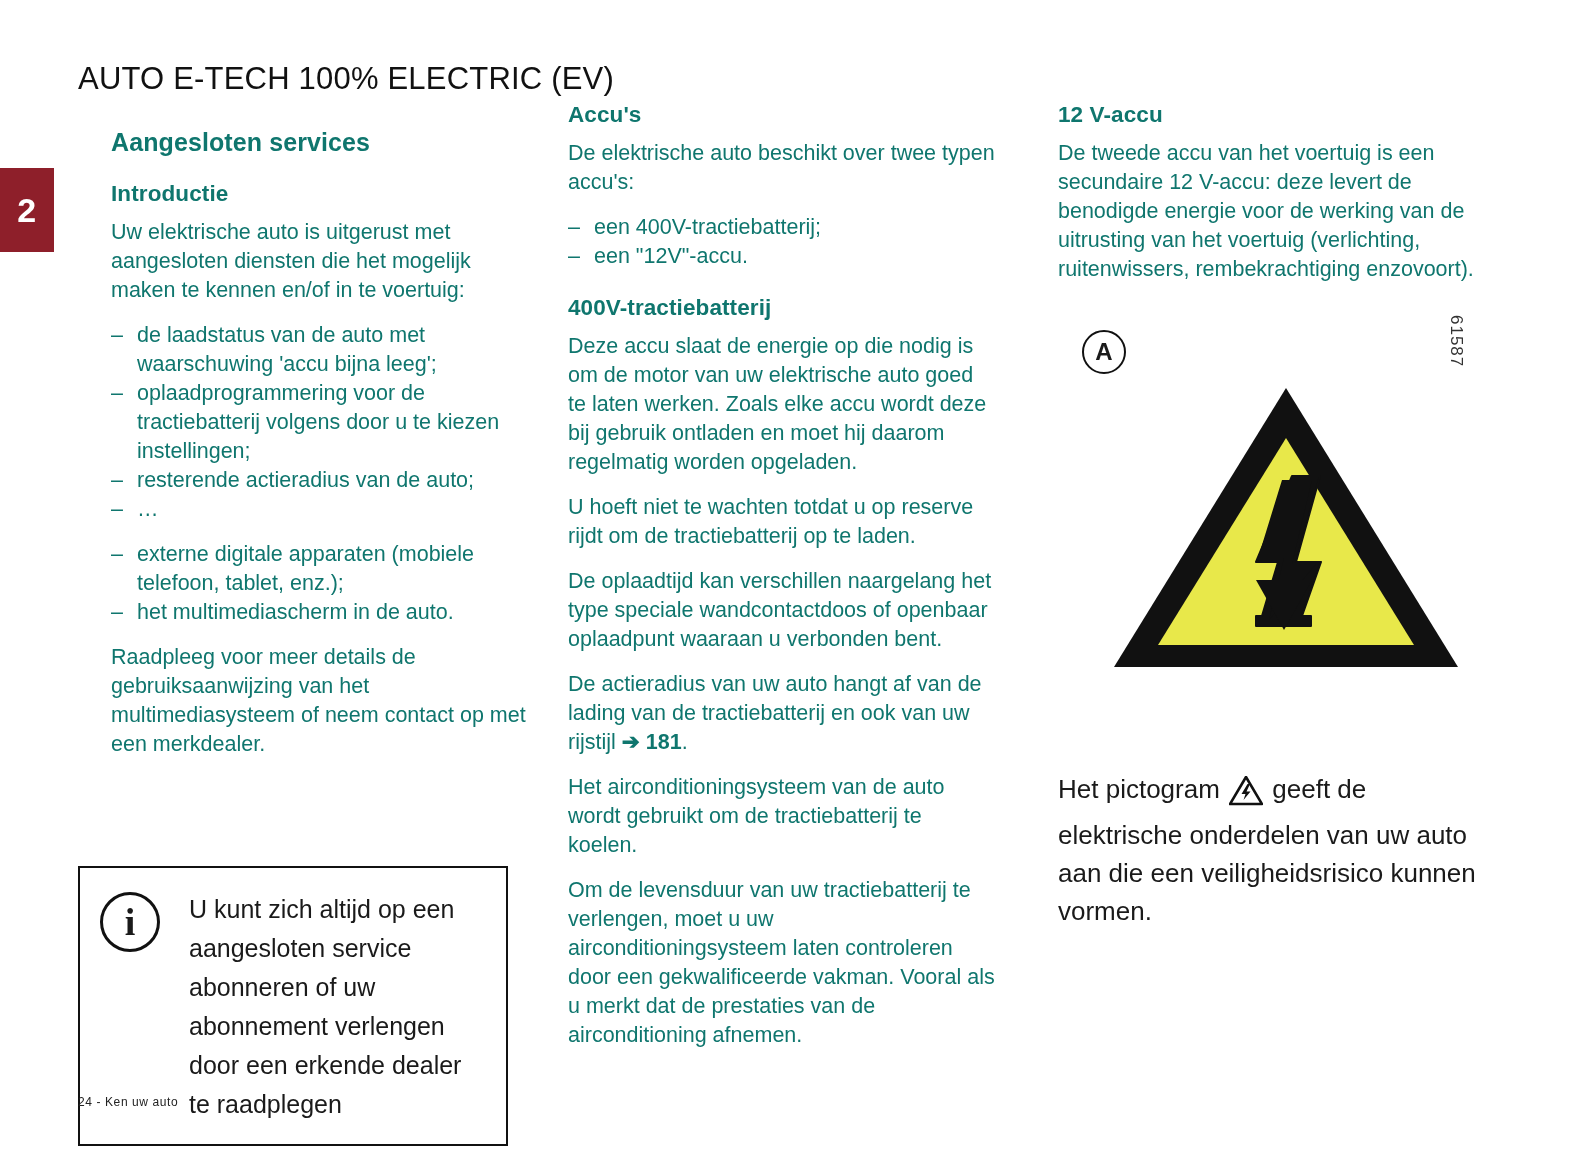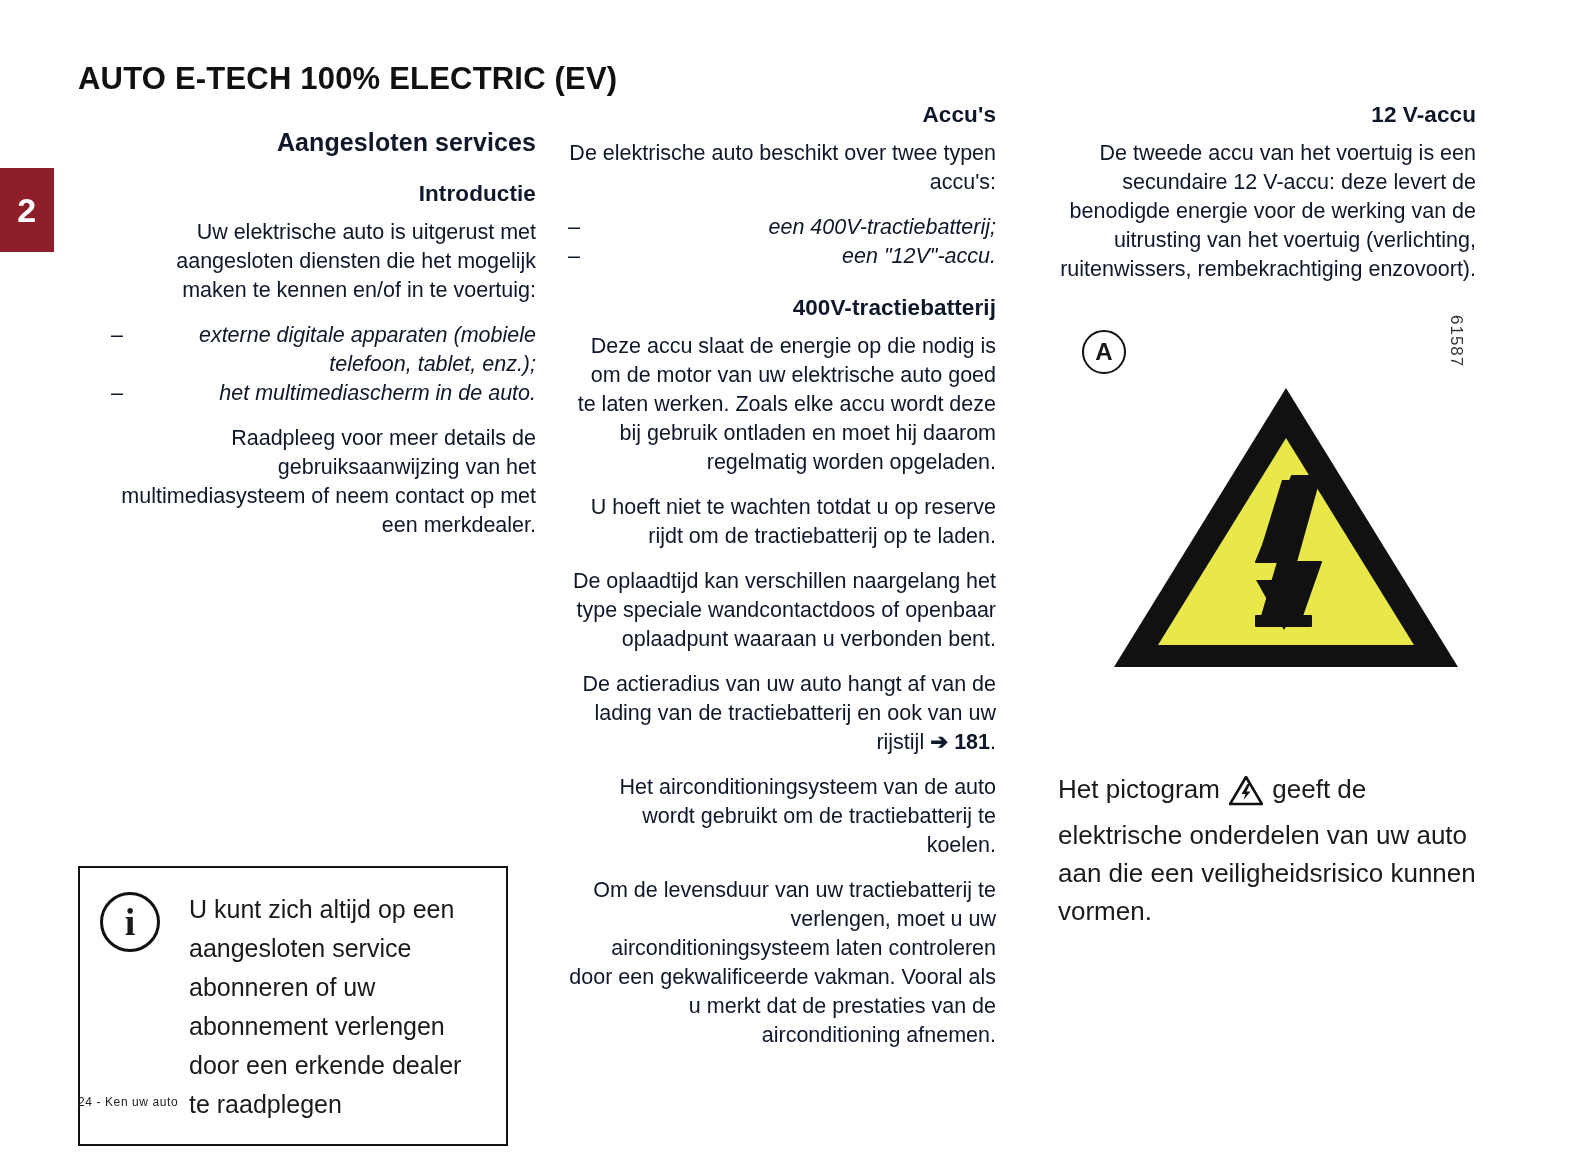--- a/index.html
+++ b/index.html
@@ -37,33 +37,32 @@
     font-weight: bold;
     letter-spacing: 0.5px;
   }
 
   
   .doc-title {
     position: absolute;
     left: 78px;
     top: 40px;
     font-size: 31px;
-    font-weight: bold;
+    font-weight: normal;
     letter-spacing: 0.2px;
     color: #111111;
   }
 
   
   .col {
     position: absolute;
     top: 100px;
     font-size: 21.5px;
     line-height: 29px;
-    color: #0f172a;
-    text-align: right;
+    color: #0f766e;
   }
   .col-1 { left: 78px;  width: 425px; margin-left: 33px; }
   .col-2 { left: 568px; width: 428px; }
   .col-3 { left: 1058px; width: 418px; }
 
   h2.section-head {
     font-size: 25px;
     font-weight: bold;
     margin: 28px 0 16px 0;
     letter-spacing: 0.1px;
@@ -77,21 +76,20 @@
   h3.sub-head.first { margin-top: 0; }
 
   p.para {
     margin: 0 0 16px 0;
   }
 
   ul.dashlist {
     list-style: none;
     margin: 0 0 16px 0;
     padding: 0;
-    font-style: italic;
   }
   ul.dashlist li {
     position: relative;
     padding-left: 26px;
     margin: 0 0 0 0;
   }
   ul.dashlist li::before {
     content: "\2013";
     position: absolute;
     left: 0;
@@ -202,20 +200,26 @@
 
   <div class="chapter-tab">2</div>
 
   <h1 class="doc-title">AUTO E-TECH 100% ELECTRIC (EV)</h1>
 
   <div class="col col-1">
     <h2 class="section-head">Aangesloten services</h2>
     <h3 class="sub-head">Introductie</h3>
     <p class="para">Uw elektrische auto is uitgerust met aangesloten diensten die het mogelijk maken te kennen en/of in te voertuig:</p>
 
+    <ul class="dashlist">
+      <li>de laadstatus van de auto met waarschuwing 'accu bijna leeg';</li>
+      <li>oplaadprogrammering voor de tractiebatterij volgens door u te kiezen instellingen;</li>
+      <li>resterende actieradius van de auto;</li>
+      <li>…</li>
+    </ul>
 
 
     <ul class="dashlist">
       <li>externe digitale apparaten (mobiele telefoon, tablet, enz.);</li>
       <li>het multimediascherm in de auto.</li>
     </ul>
 
     <p class="para">Raadpleeg voor meer details de gebruiksaanwijzing van het multimediasysteem of neem contact op met een merkdealer.</p>
   </div>
 

